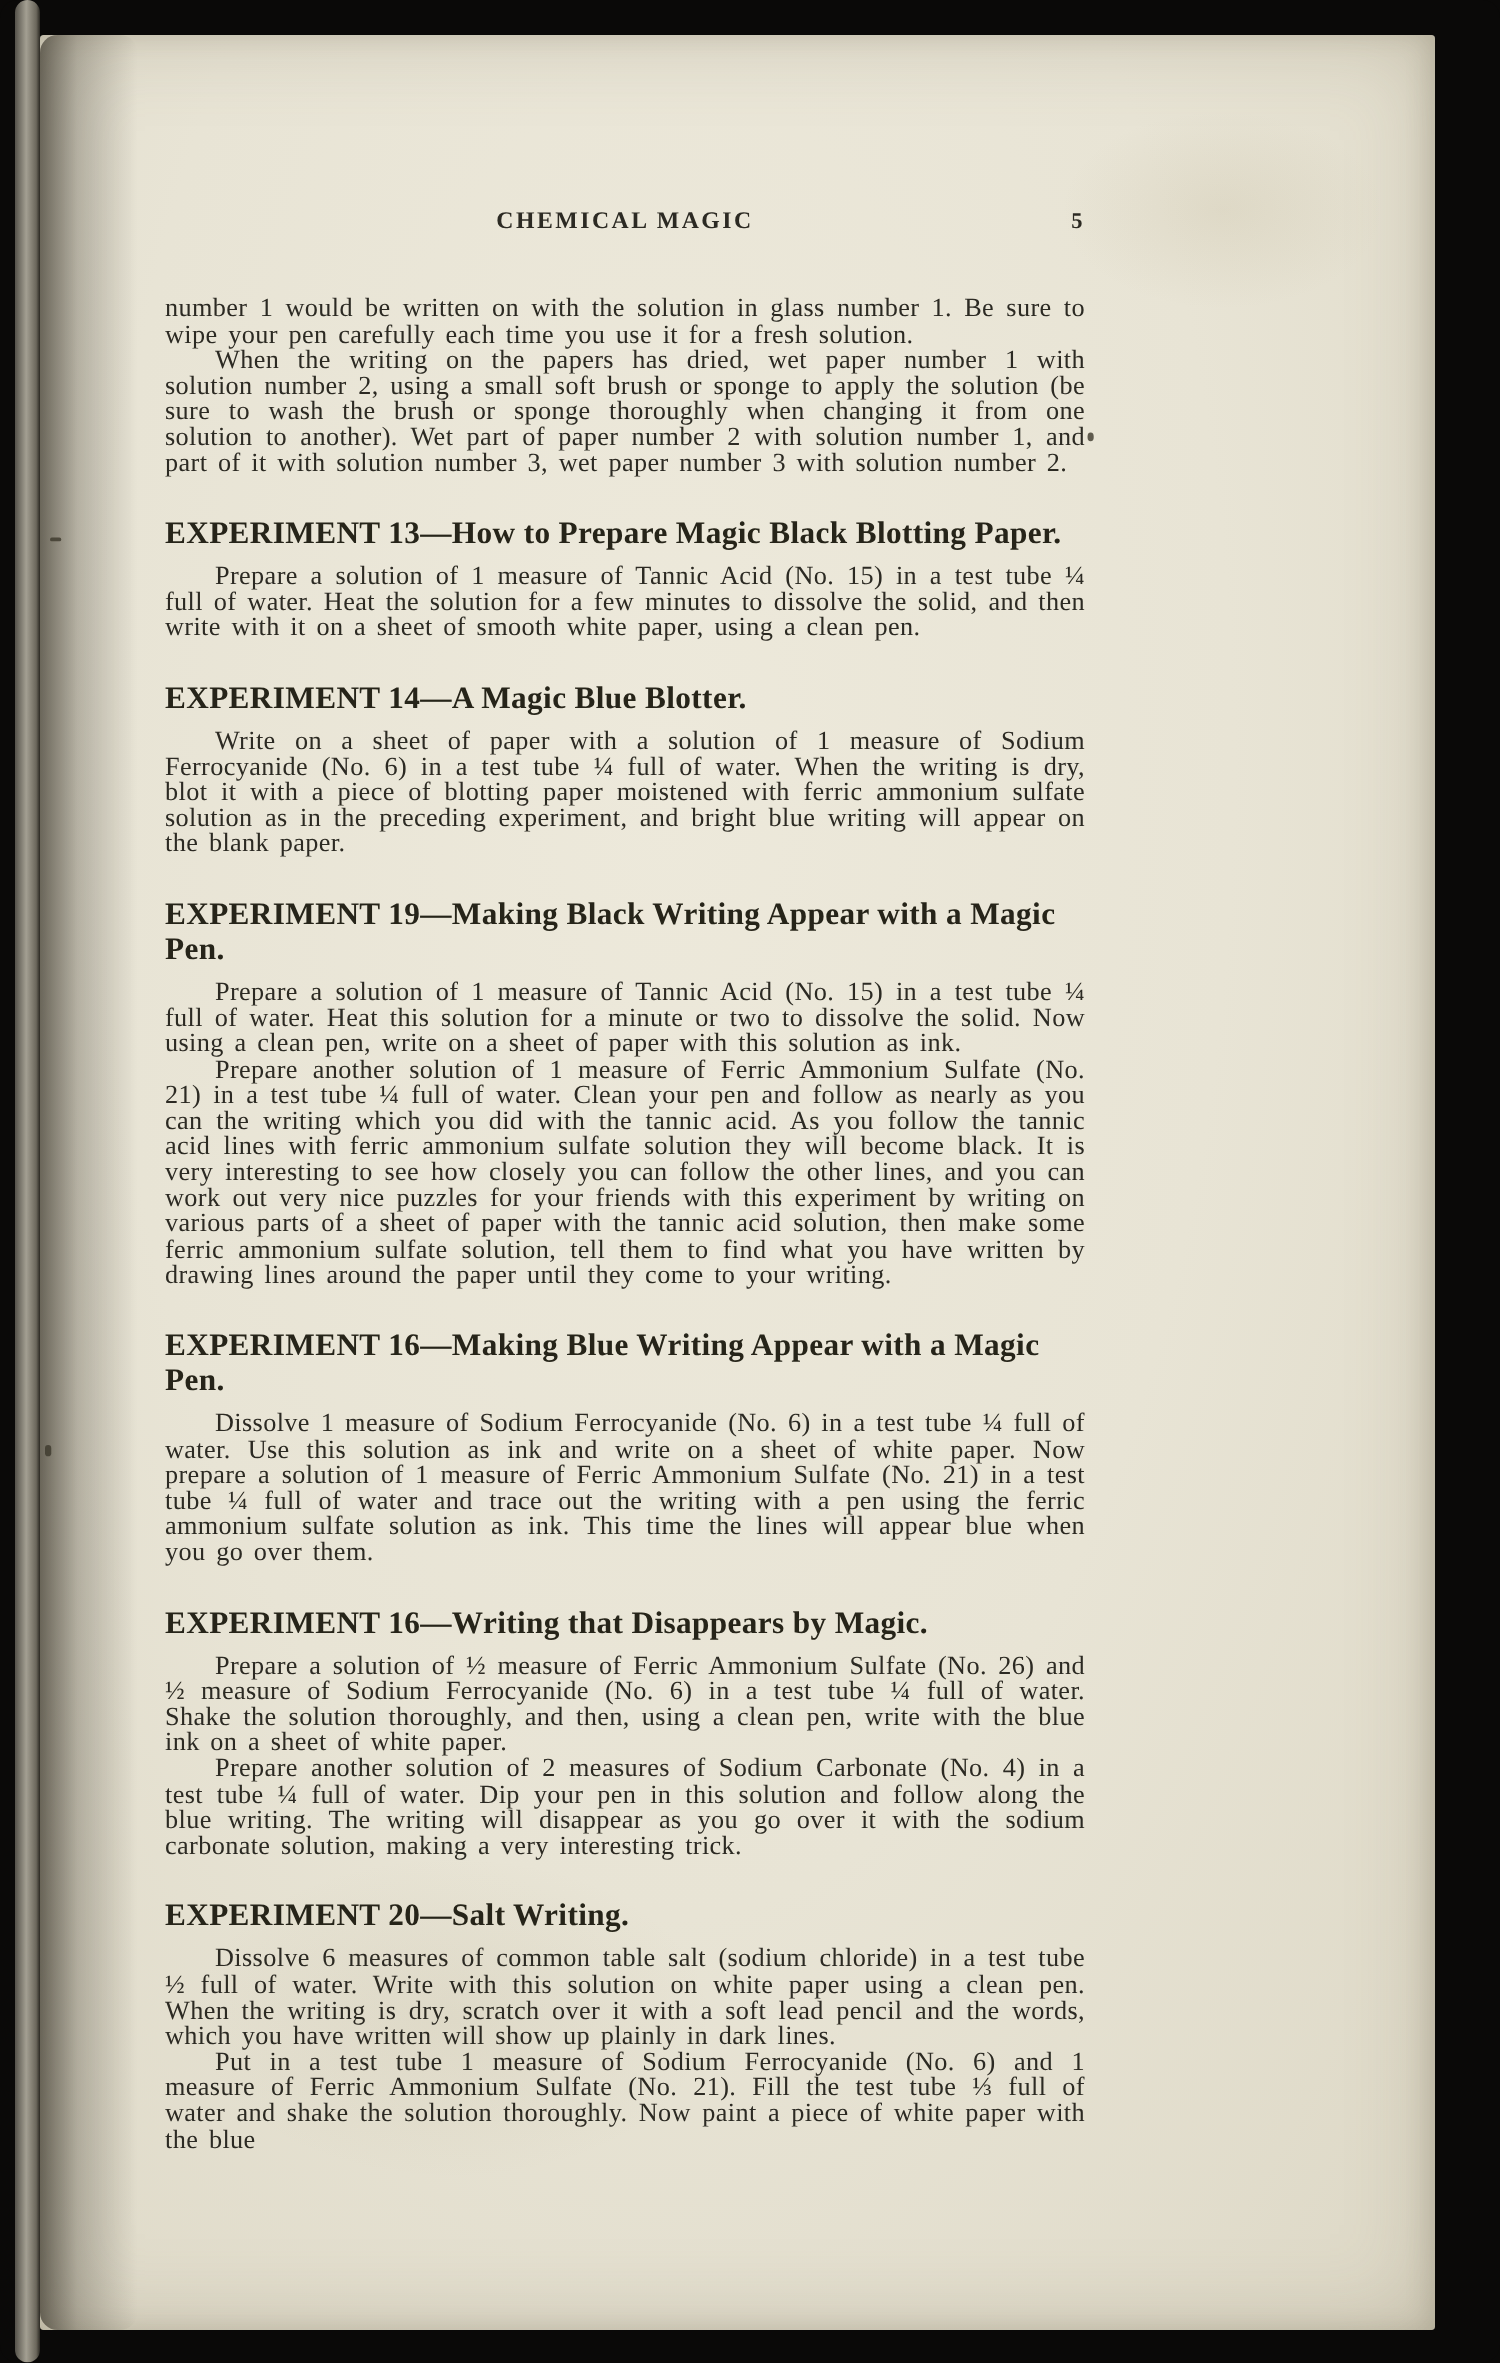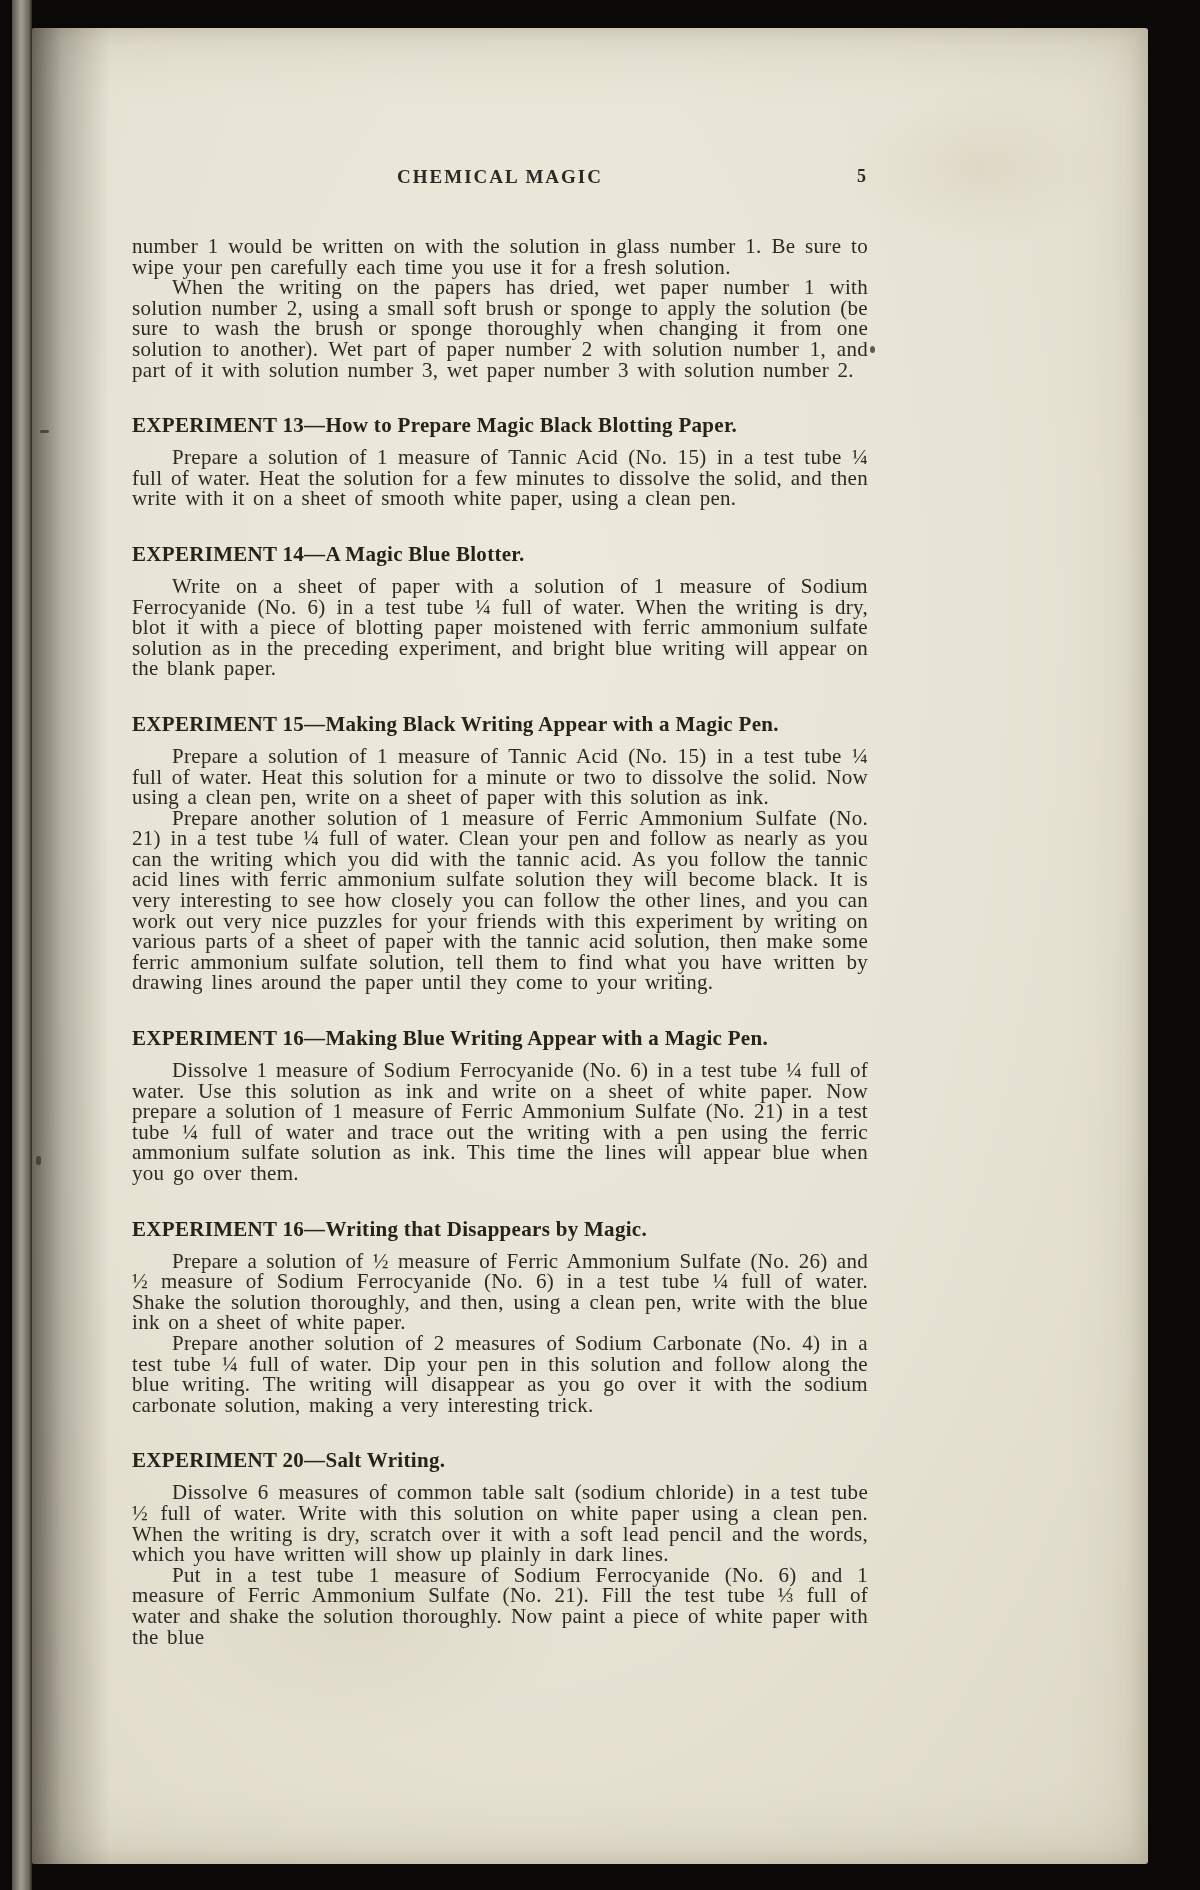--- a/index.html
+++ b/index.html
@@ -1,15 +1,15 @@
 <!DOCTYPE html>
 <html><head>
 <meta charset="utf-8">
 <style>
-  * { margin:0; padding:0; box-sizing:border-box; }
+  * { margin:0; padding:0; box-sizing:border-box;border-radius:14px; }
   html,body { width:1200px; height:1890px; }
   body {
     background:#0a0908;
     position:relative;
     overflow:hidden;
     font-family:"Liberation Serif", serif;
   }
   .scan { position:absolute; inset:0; background:#0a0908; }
   .edge-strip {
     position:absolute; left:12px; top:0; bottom:0; width:20px;
@@ -54,21 +54,21 @@
     position:absolute; right:2px; top:0; font-size:18px; font-weight:bold;
   }
   p.body {
     font-size:21px; line-height:20.6px;
     text-align:justify;
     text-indent:40px;
     word-spacing:3px; letter-spacing:0.3px;
   }
   p.body.noindent { text-indent:0; }
   h2.exp {
-    font-size:21px; font-weight:bold;
+    font-size:25px; font-weight:bold;
     margin-top:33px; margin-bottom:9px;
     letter-spacing:0.3px;
     color:#262419;
   }
   section.experiment { margin:0; }
 </style>
 </head>
 <body>
 
 <div class="scan">
@@ -96,21 +96,21 @@
         <h2 class="exp">EXPERIMENT 13—How to Prepare Magic Black Blotting Paper.</h2>
         <p class="body">Prepare a solution of 1 measure of Tannic Acid (No. 15) in a test tube ¼ full of water.  Heat the solution for a few minutes to dissolve the solid, and then write with it on a sheet of smooth white paper, using a clean pen.</p>
       </section>
 
       <section class="experiment">
         <h2 class="exp">EXPERIMENT 14—A Magic Blue Blotter.</h2>
         <p class="body">Write on a sheet of paper with a solution of 1 measure of Sodium Ferrocyanide (No. 6) in a test tube ¼ full of water.  When the writing is dry, blot it with a piece of blotting paper moistened with ferric ammonium sulfate solution as in the preceding experiment, and bright blue writing will appear on the blank paper.</p>
       </section>
 
       <section class="experiment">
-        <h2 class="exp">EXPERIMENT 15—Making Black Writing Appear with a Magic Pen.</h2>
+        <h2 class="exp">EXPERIMENT 19—Making Black Writing Appear with a Magic Pen.</h2>
         <p class="body">Prepare a solution of 1 measure of Tannic Acid (No. 15) in a test tube ¼ full of water.  Heat this solution for a minute or two to dissolve the solid.  Now using a clean pen, write on a sheet of paper with this solution as ink.</p>
         <p class="body">Prepare another solution of 1 measure of Ferric Ammonium Sulfate (No. 21) in a test tube ¼ full of water.  Clean your pen and follow as nearly as you can the writing which you did with the tannic acid.  As you follow the tannic acid lines with ferric ammonium sulfate solution they will become black.  It is very interesting to see how closely you can follow the other lines, and you can work out very nice puzzles for your friends with this experiment by writing on various parts of a sheet of paper with the tannic acid solution, then make some ferric ammonium sulfate solution, tell them to find what you have written by drawing lines around the paper until they come to your writing.</p>
       </section>
 
       <section class="experiment">
         <h2 class="exp">EXPERIMENT 16—Making Blue Writing Appear with a Magic Pen.</h2>
         <p class="body">Dissolve 1 measure of Sodium Ferrocyanide (No. 6) in a test tube ¼ full of water.  Use this solution as ink and write on a sheet of white paper.  Now prepare a solution of 1 measure of Ferric Ammonium Sulfate (No. 21) in a test tube ¼ full of water and trace out the writing with a pen using the ferric ammonium sulfate solution as ink.  This time the lines will appear blue when you go over them.</p>
       </section>
 
       <section class="experiment">

